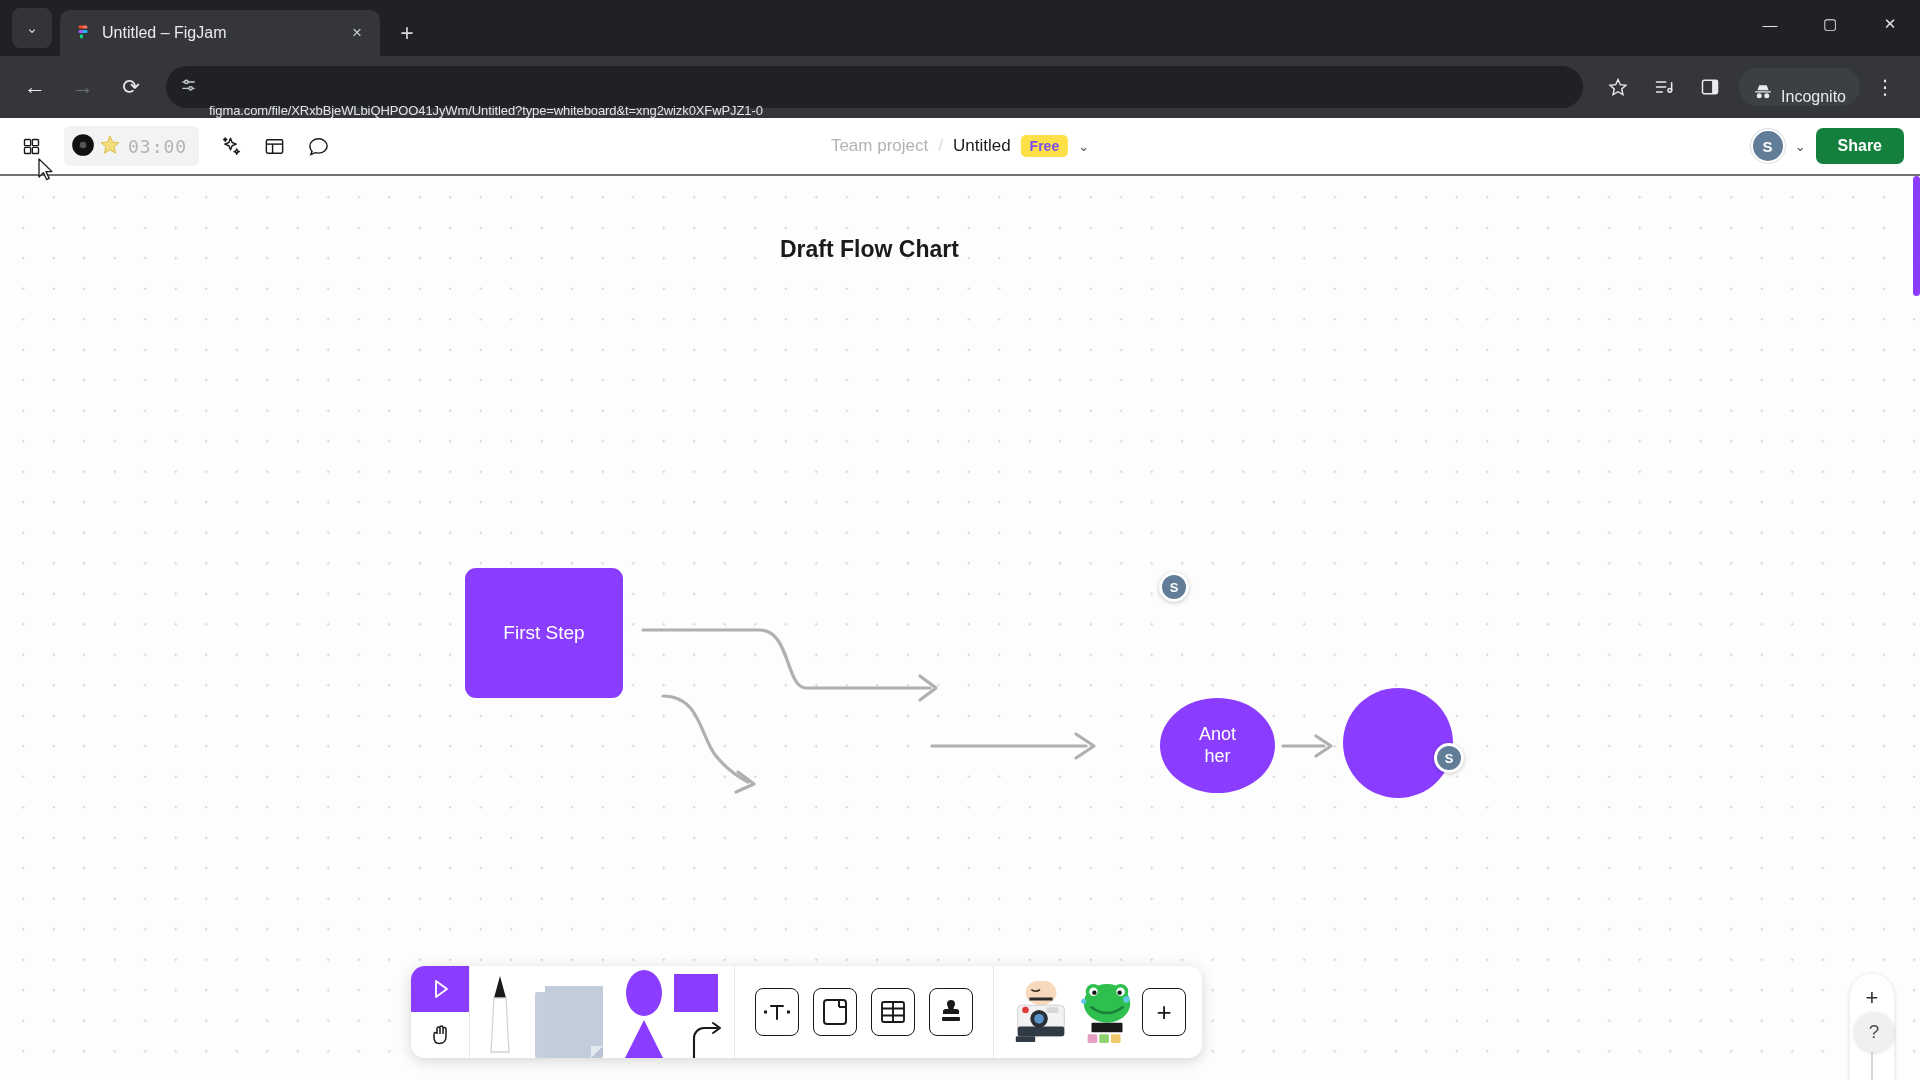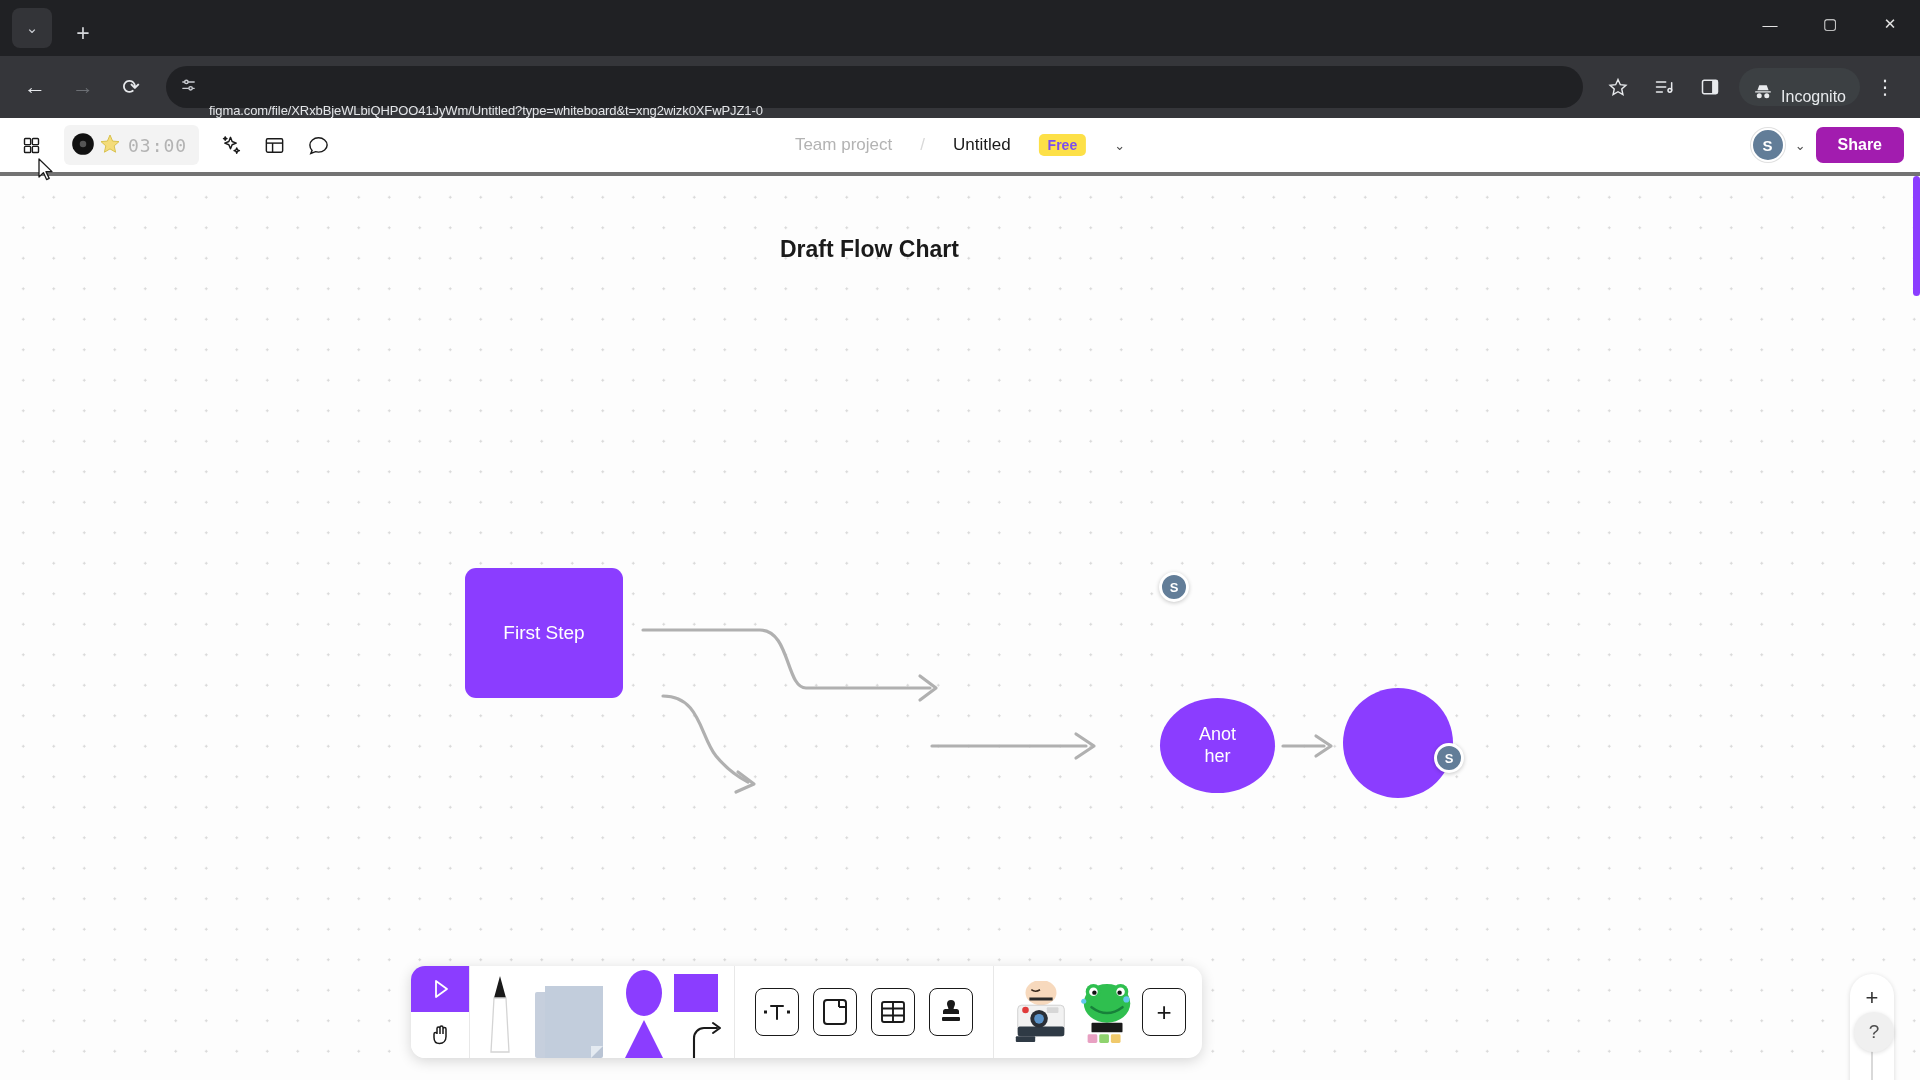--- a/index.html
+++ b/index.html
@@ -61,59 +61,59 @@
     align-items: center; justify-content: center; color: #e8eaed; flex:none; }
   .incognito-pill {
     height: 38px; border-radius: 19px; background: #3c4043; display: flex;
     align-items: flex-end; gap: 8px; padding: 0 14px; color: #e8eaed; font-size: 16px;
     margin-left: 4px;
   }
 
   
   .figma-header {
     height: 58px; background: #ffffff; display: flex; align-items: center;
-    position: relative; border-bottom: 4px solid #737373;
+    position: relative; border-bottom: 2px solid #737373;
   }
   .fh-left { display: flex; align-items: center; gap: 2px; padding-left: 10px; }
   .fh-icon-btn {
     width: 42px; height: 42px; border-radius: 6px; display: flex;
     align-items: center; justify-content: center; color: #1a1a1a; flex:none;
   }
   .timer-pill {
     height: 40px; border-radius: 6px; background: #f3f3f3; display: flex;
     align-items: center; gap: 2px; padding: 0 12px 0 6px; margin-left: 10px;
   }
   .timer-emoji { font-size: 20px; line-height: 1; }
   .timer-text {
     font-family: "DejaVu Sans Mono", monospace; font-size: 18px; color: #b3b3b3;
     letter-spacing: 1px; margin-left: 4px;
   }
   .fh-center {
     position: absolute; left: 50%; transform: translateX(-50%);
-    display: flex; align-items: center; gap: 28px;
+    display: flex; align-items: center; gap: 10px;
   }
   .bc-team { color: #b3b3b3; font-size: 17px; }
   .bc-sep { color: #d9d9d9; font-size: 17px; }
   .bc-file { color: #1a1a1a; font-size: 17px; font-weight: 500; }
   .badge-free {
     background: #fde047; color: #7b4df0; font-size: 14px; font-weight: 600;
     padding: 3px 9px; border-radius: 5px;
   }
   .chev { color: #4d4d4d; font-size: 13px; }
   .fh-right {
     position: absolute; right: 16px; display: flex; align-items: center; gap: 10px;
   }
   .avatar {
     width: 34px; height: 34px; border-radius: 50%; background: #627d98;
     color: #fff; font-size: 15px; font-weight: 600; display: flex;
     align-items: center; justify-content: center; border: 2px solid #fff;
     box-shadow: 0 0 0 1px #e0e0e0;
   }
   .share-btn {
-    background: #a21caf; color: #fff; font-size: 16px; font-weight: 600;
+    background: #15803d; color: #fff; font-size: 16px; font-weight: 600;
     padding: 9px 22px; border-radius: 7px; border: none;
   }
 
   
   .canvas {
     position: absolute; left: 0; right: 0; top: 176px; bottom: 0;
     background: #fdfdfd;
     background-image: radial-gradient(circle, #d8d8d8 1.1px, transparent 1.1px);
     background-size: 30.5px 30.5px;
     background-position: 8px 6px;
@@ -220,20 +220,33 @@
 </head>
 <body>
 
 <div class="browser">
 
   <div class="tabstrip">
     <div class="tab-list-btn">
       <span style="font-size:15px;">⌄</span>
     </div>
 
+    <div class="tab">
+      <span class="tab-favicon">
+        <svg width="18" height="18" viewBox="0 0 24 24">
+          <path d="M8 2h4v4H8a2 2 0 010-4z" fill="#f24e1e"></path>
+          <path d="M12 2h4a2 2 0 010 4h-4V2z" fill="#ff7262"></path>
+          <path d="M12 8h4a2 2 0 010 4h-4V8z" fill="#1abcfe"></path>
+          <path d="M8 8h4v4H8a2 2 0 010-4z" fill="#a259ff"></path>
+          <path d="M8 14h4v4a2 2 0 11-4-2v-2z" fill="#0acf83"></path>
+        </svg>
+      </span>
+      <span class="tab-title">Untitled – FigJam</span>
+      <span class="tab-close">×</span>
+    </div>
 
     <div class="new-tab">+</div>
 
     <div class="wincontrols">
       <div class="wincontrol">—</div>
       <div class="wincontrol">▢</div>
       <div class="wincontrol">✕</div>
     </div>
   </div>
 

